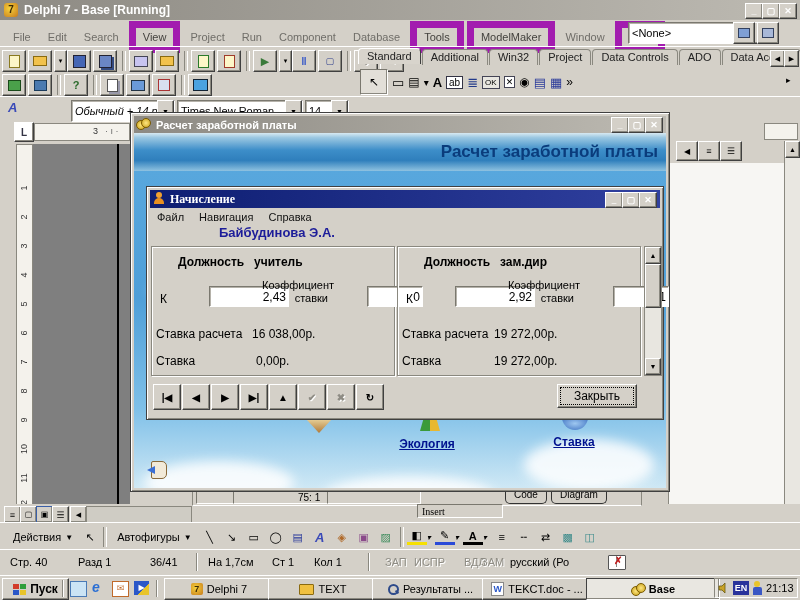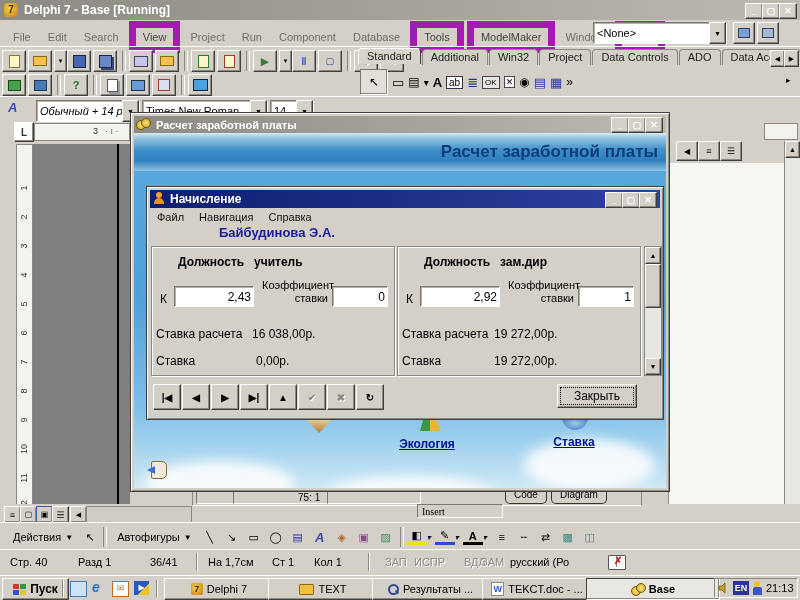--- a/index.html
+++ b/index.html
@@ -2,25 +2,25 @@
 <html><head>
 <meta charset="utf-8">
 <style>
   html,body{margin:0;padding:0;background:#555;}
   #screen{position:relative;width:800px;height:600px;background:#d4d0c8;
     font-family:"Liberation Sans",sans-serif;font-size:11px;color:#000;overflow:hidden;}
   .abs{position:absolute;}
   .btn{background:#d4d0c8;border:1px solid;border-color:#fff #404040 #404040 #fff;
     box-shadow:inset -1px -1px 0 #8a887f;display:flex;align-items:center;justify-content:center;}
   .sunken{background:#fff;border:1px solid;border-color:#7a786f #fff #fff #7a786f;
-    box-shadow:inset 1px 1px 0 #b5b2aa;}
+    box-shadow:inset 1px 1px 0 #b5b2aa;margin-left:35px;}
   .winframe{background:#d4d0c8;border:1px solid #404040;
     box-shadow:inset 1px 1px 0 #fff, inset -1px -1px 0 #8a887f, inset 2px 2px 0 #d4d0c8;}
   .titlebar-inactive{background:linear-gradient(90deg,#8d8a83,#bdbab2);color:#fff;font-weight:bold;font-size:12px;display:flex;align-items:center;}
-  .titlebar-active{background:linear-gradient(90deg,#0e1e72,#30409f);color:#fff;font-weight:bold;font-size:12px;display:flex;align-items:center;}
+  .titlebar-active{background:linear-gradient(90deg,#0e1e72,#30409f);color:#fff;font-weight:bold;font-size:12px;display:flex;align-items:center;font-family:Liberation Serif, serif;}
   .tbtn{width:16px;height:14px;font-size:9px;line-height:10px;}
   .menu-item{display:inline-block;padding:3px 7px;color:#6f6d68;}
   .menu-item.boxed{border:7px solid #a21caf;color:#44423e;}
   .icon20{width:22px;height:20px;margin-right:2px;}
   .g{font-size:10px;}
   .sep{width:2px;height:20px;border-left:1px solid #8a887f;border-right:1px solid #fff;margin:0 3px;}
   .tab{display:inline-block;padding:1px 8px 2px 8px;border:1px solid #8a887f;border-bottom:none;
     border-radius:4px 4px 0 0;background:#d4d0c8;margin-right:1px;color:#222;}
   .tab.active{background:#d8d4cc;border-color:#fff #404040 transparent #fff;font-weight:normal;position:relative;top:-1px;}
   .link{color:#00128f;font-weight:bold;text-decoration:underline;font-size:12px;text-align:center;}

